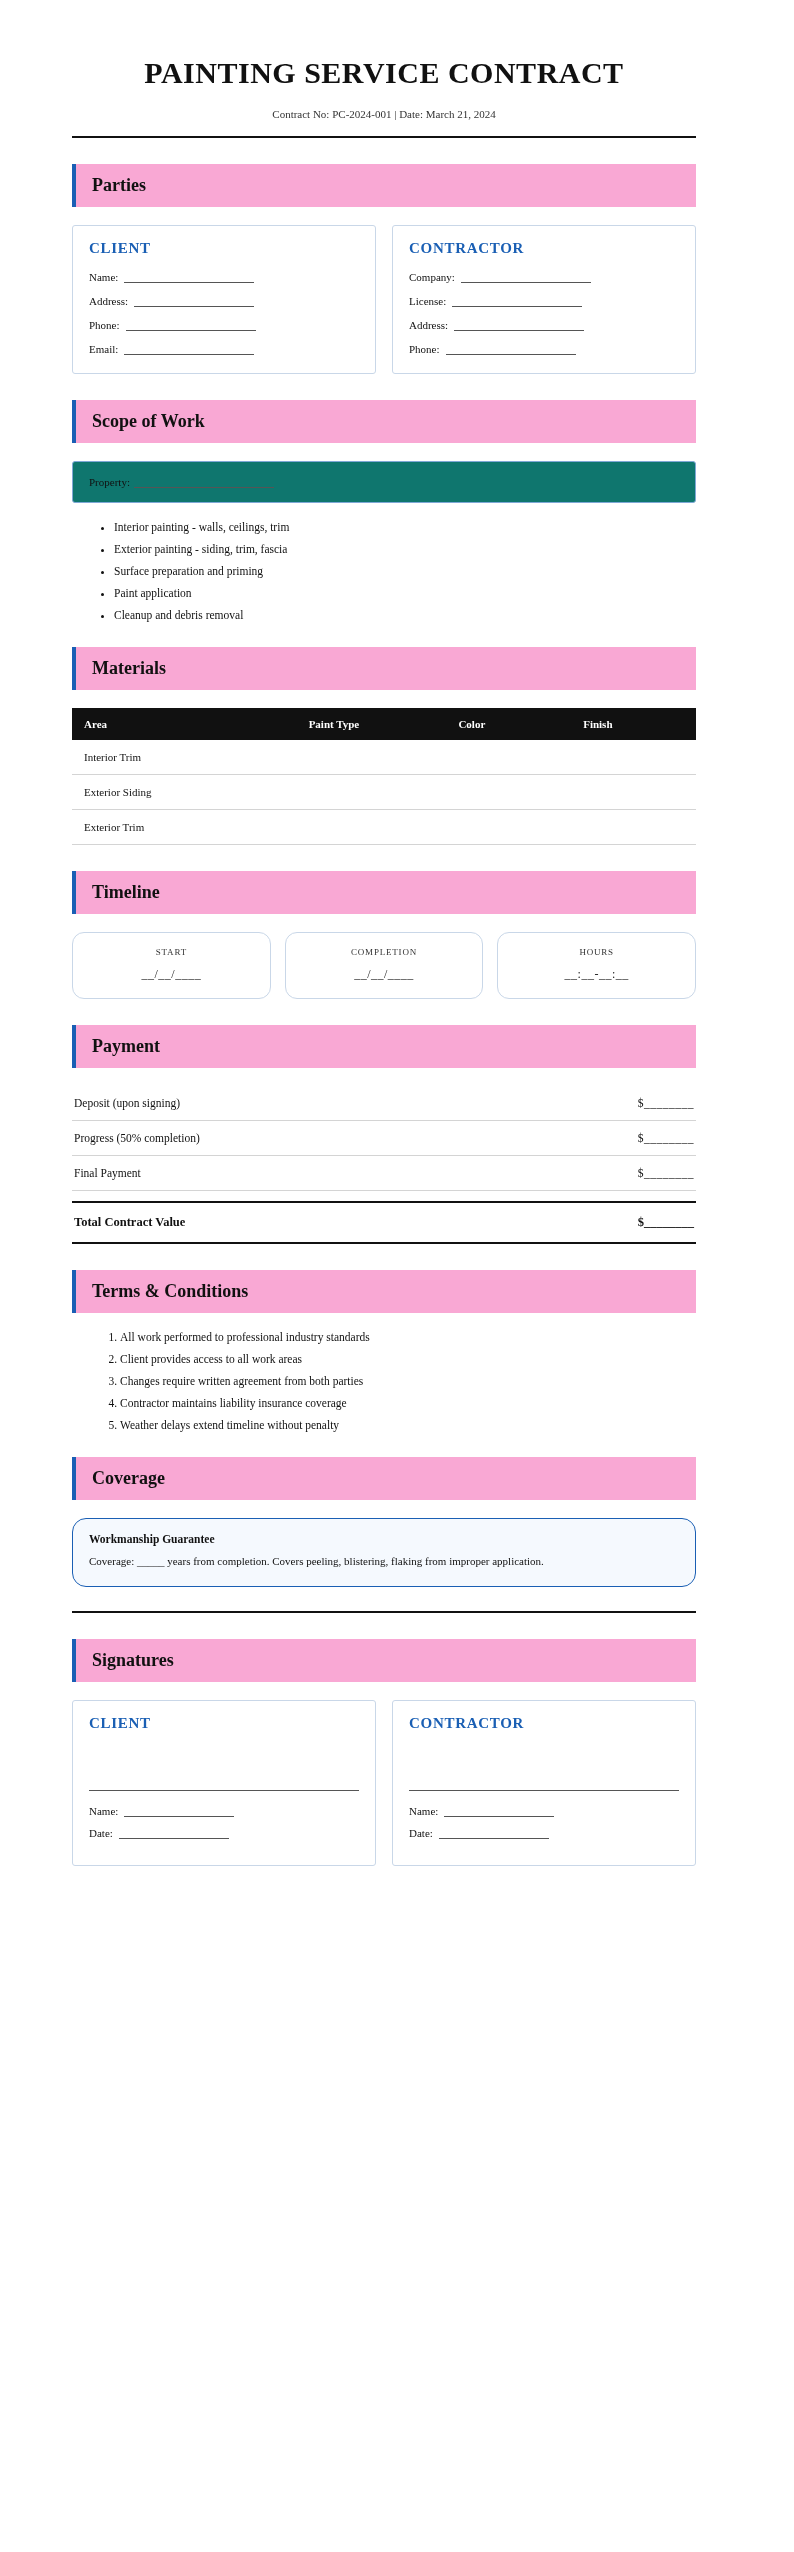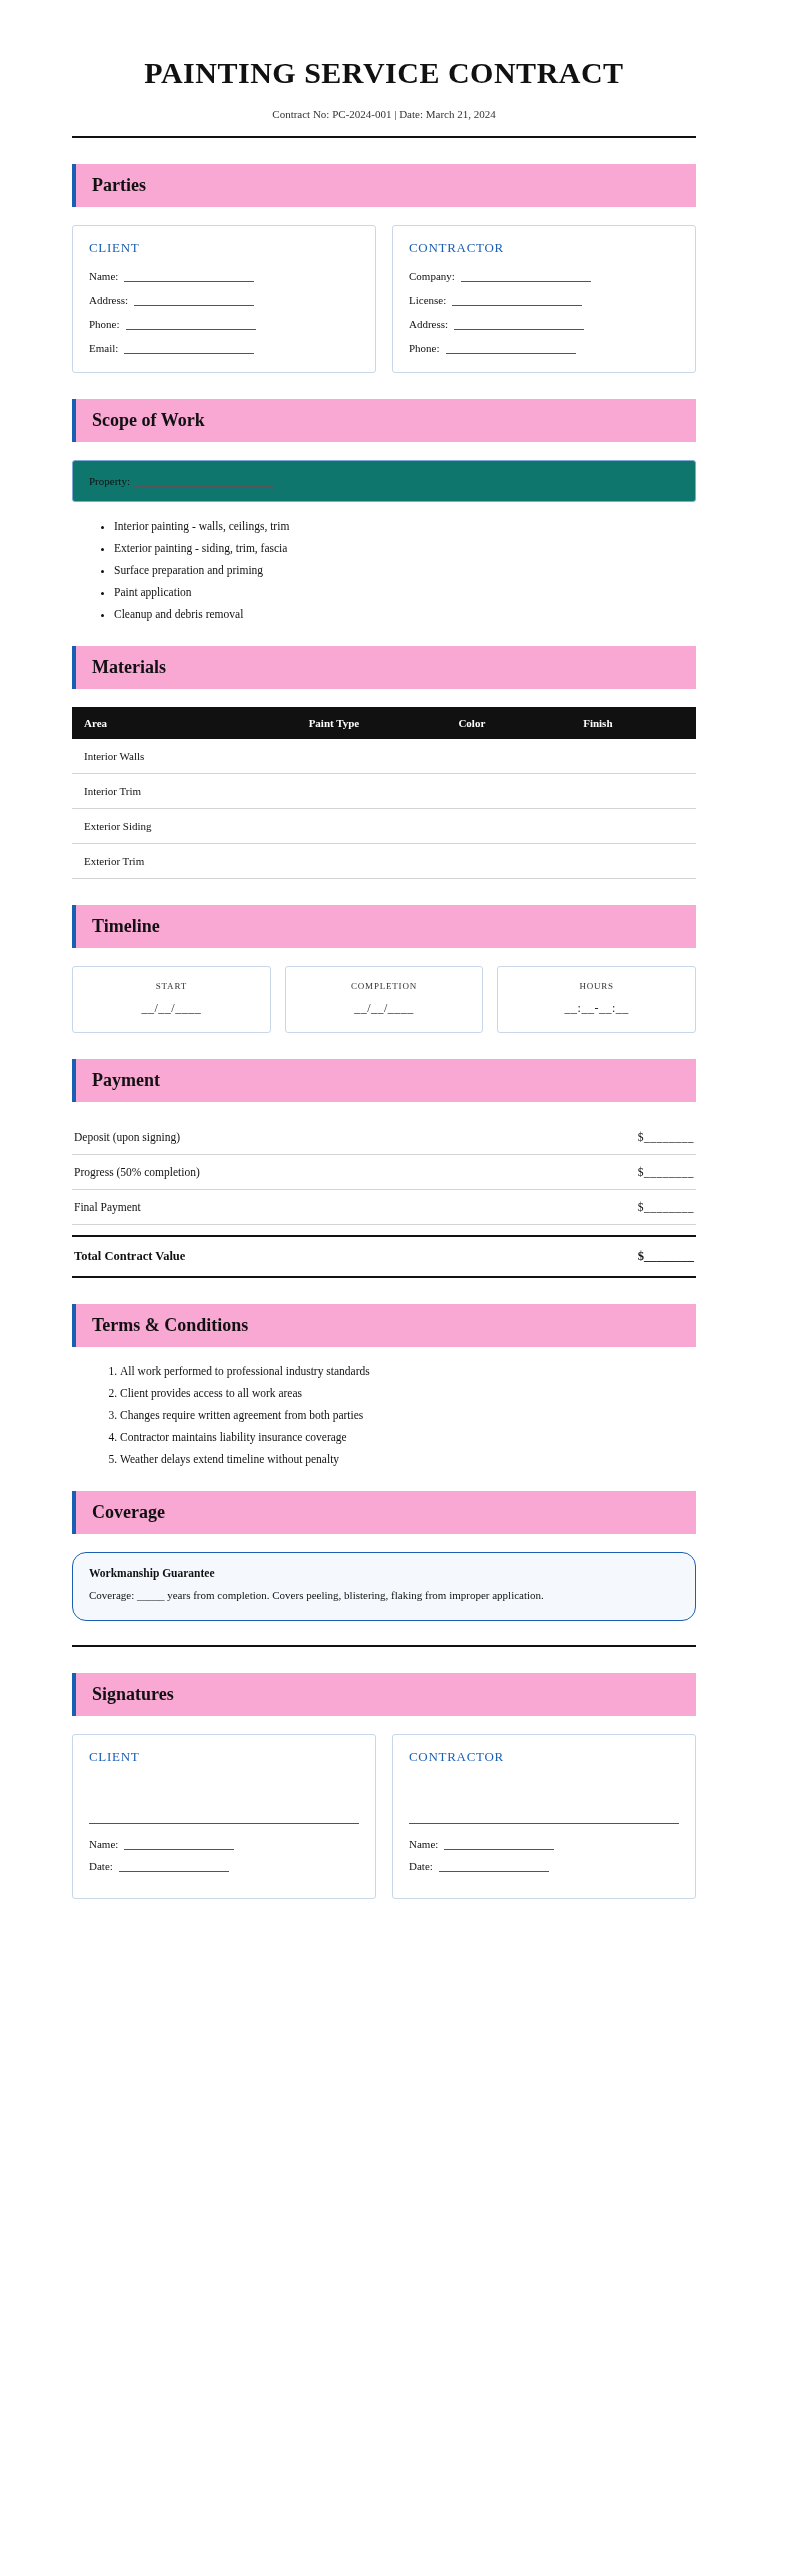--- a/index.html
+++ b/index.html
@@ -64,22 +64,22 @@
   }
   .card {
     flex: 1;
     border: 1px solid #c9d7e8;
     border-radius: 3px;
     padding: 14px 16px 16px 16px;
     box-sizing: border-box;
   }
   .card-title {
     color: #1a5fb4;
-    font-size: 13px;
-    font-weight: normal;
+    font-size: 15px;
+    font-weight: bold;
     letter-spacing: 0.7px;
     margin-bottom: 14px;
     font-family: "Liberation Serif", serif;
   }
   .field-row {
     font-size: 11px;
     margin-bottom: 12px;
     display: flex;
     align-items: flex-end;
     gap: 6px;
@@ -145,21 +145,21 @@
     font-size: 11px;
     padding: 11px 12px;
     border-bottom: 1px solid #d4d4d4;
   }
 
   
   .tl-row { display: flex; gap: 14px; }
   .tl-box {
     flex: 1;
     border: 1px solid #c9d7e8;
-    border-radius: 3px;
+    border-radius: 12px;
     text-align: center;
     padding: 14px 8px 16px 8px;
     box-sizing: border-box;
   }
   .tl-label {
     font-size: 9px;
     letter-spacing: 0.8px;
     color: #333333;
     margin-bottom: 10px;
   }
@@ -318,26 +318,20 @@
       <thead>
         <tr>
           <th style="width:36%">Area</th>
           <th style="width:24%">Paint Type</th>
           <th style="width:20%">Color</th>
           <th style="width:20%">Finish</th>
         </tr>
       </thead>
       <tbody>
         <tr>
-          <td>Interior Walls</td>
-          <td></td>
-          <td></td>
-          <td></td>
-        </tr>
-        <tr>
           <td>Interior Trim</td>
           <td></td>
           <td></td>
           <td></td>
         </tr>
         <tr>
           <td>Exterior Siding</td>
           <td></td>
           <td></td>
           <td></td>

